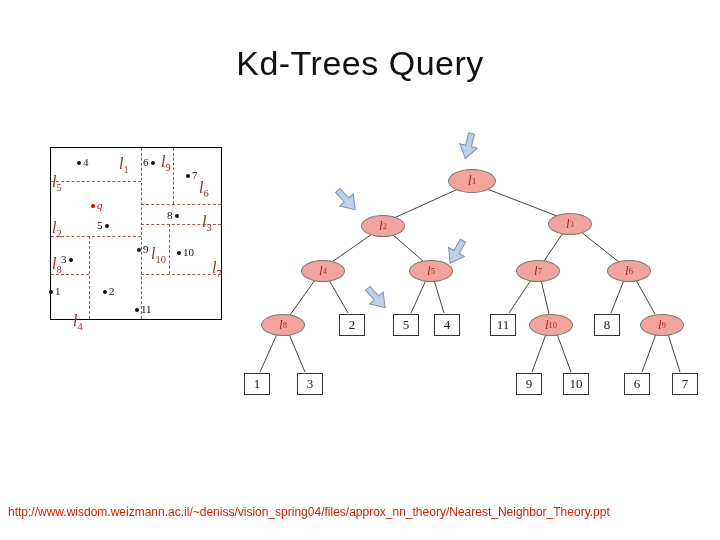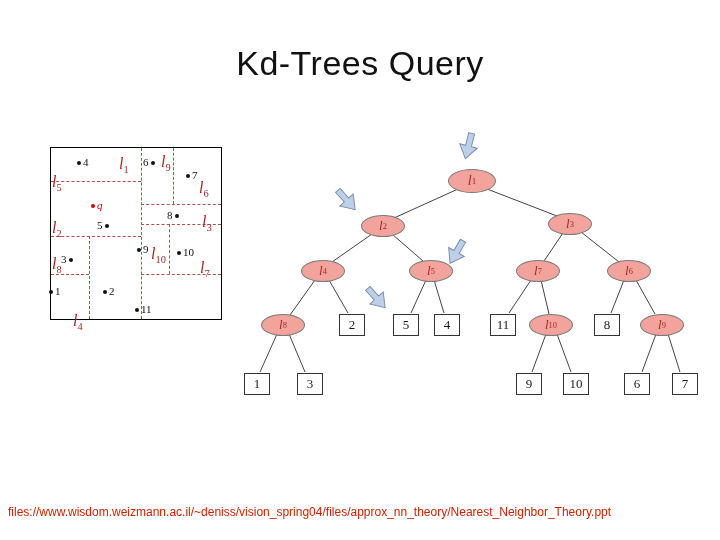--- a/index.html
+++ b/index.html
@@ -70,21 +70,21 @@
     <div class="dl v" style="left:118px;top:76px;height:50px"></div>
 
     <span class="ll" style="left:68px;top:8px"><i>l</i><sub>1</sub></span>
     <span class="ll" style="left:110px;top:6px"><i>l</i><sub>9</sub></span>
     <span class="ll" style="left:1px;top:26px"><i>l</i><sub>5</sub></span>
     <span class="ll" style="left:148px;top:32px"><i>l</i><sub>6</sub></span>
     <span class="ll" style="left:151px;top:66px"><i>l</i><sub>3</sub></span>
     <span class="ll" style="left:1px;top:72px"><i>l</i><sub>2</sub></span>
     <span class="ll" style="left:100px;top:98px"><i>l</i><sub>10</sub></span>
     <span class="ll" style="left:1px;top:108px"><i>l</i><sub>8</sub></span>
-    <span class="ll" style="left:149px;top:112px"><i>l</i><sub>7</sub></span>
+    <span class="ll" style="left:161px;top:112px"><i>l</i><sub>7</sub></span>
     <span class="ll" style="left:22px;top:165px"><i>l</i><sub>4</sub></span>
 
     <span class="pt" style="left:26px;top:9px">
         <b class="dot"></b>
         <span>4</span>
       </span>
     <span class="pt dr" style="left:92px;top:9px">
         <b class="dot"></b>
         <span>6</span>
       </span>
@@ -234,15 +234,15 @@
   <svg class="arrow" viewBox="0 0 20 28" style="left:336px;top:186px;transform:rotate(-42deg)">
       <polygon points="7,1 13,1 13,14 19,14 10,27 1,14 7,14"></polygon>
     </svg>
   <svg class="arrow" viewBox="0 0 20 28" style="left:446px;top:238px;transform:rotate(30deg)">
       <polygon points="7,1 13,1 13,14 19,14 10,27 1,14 7,14"></polygon>
     </svg>
   <svg class="arrow" viewBox="0 0 20 28" style="left:366px;top:284px;transform:rotate(-42deg)">
       <polygon points="7,1 13,1 13,14 19,14 10,27 1,14 7,14"></polygon>
     </svg>
 
-  <div class="footer">files://www.wisdom.weizmann.ac.il/~deniss/vision_spring04/files/approx_nn_theory/Nearest_Neighbor_Theory.ppt</div>
+  <div class="footer">http://www.wisdom.weizmann.ac.il/~deniss/vision_spring04/files/approx_nn_theory/Nearest_Neighbor_Theory.ppt</div>
 
 </div>
 
 </body></html>

